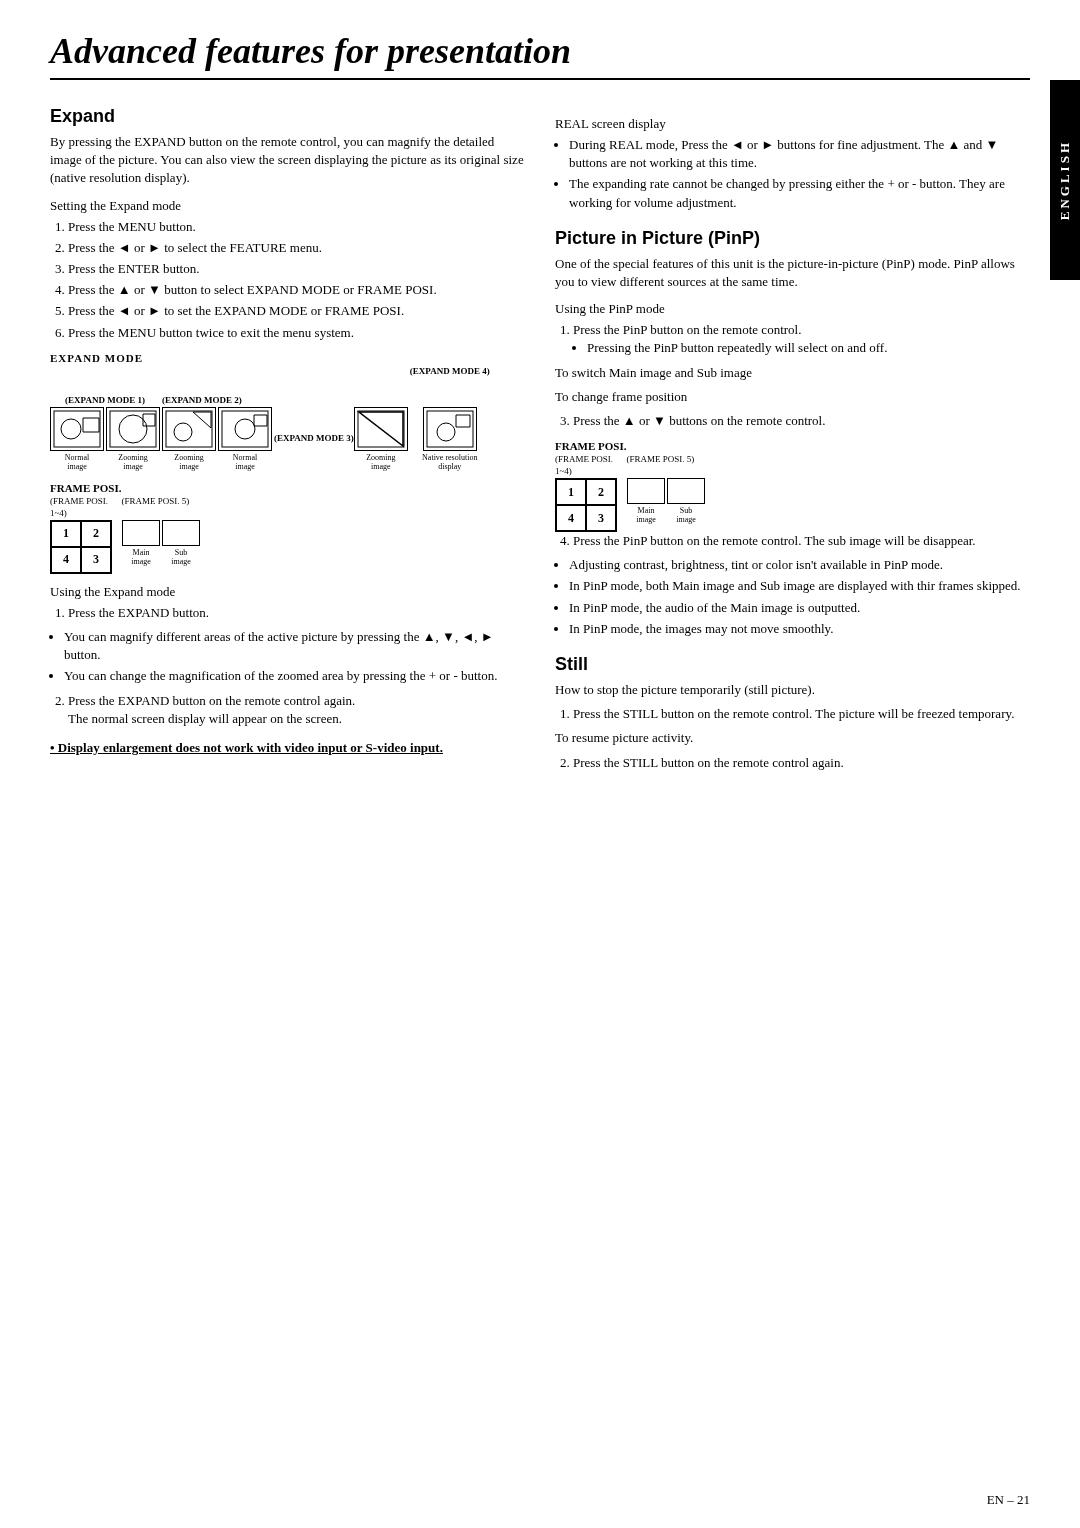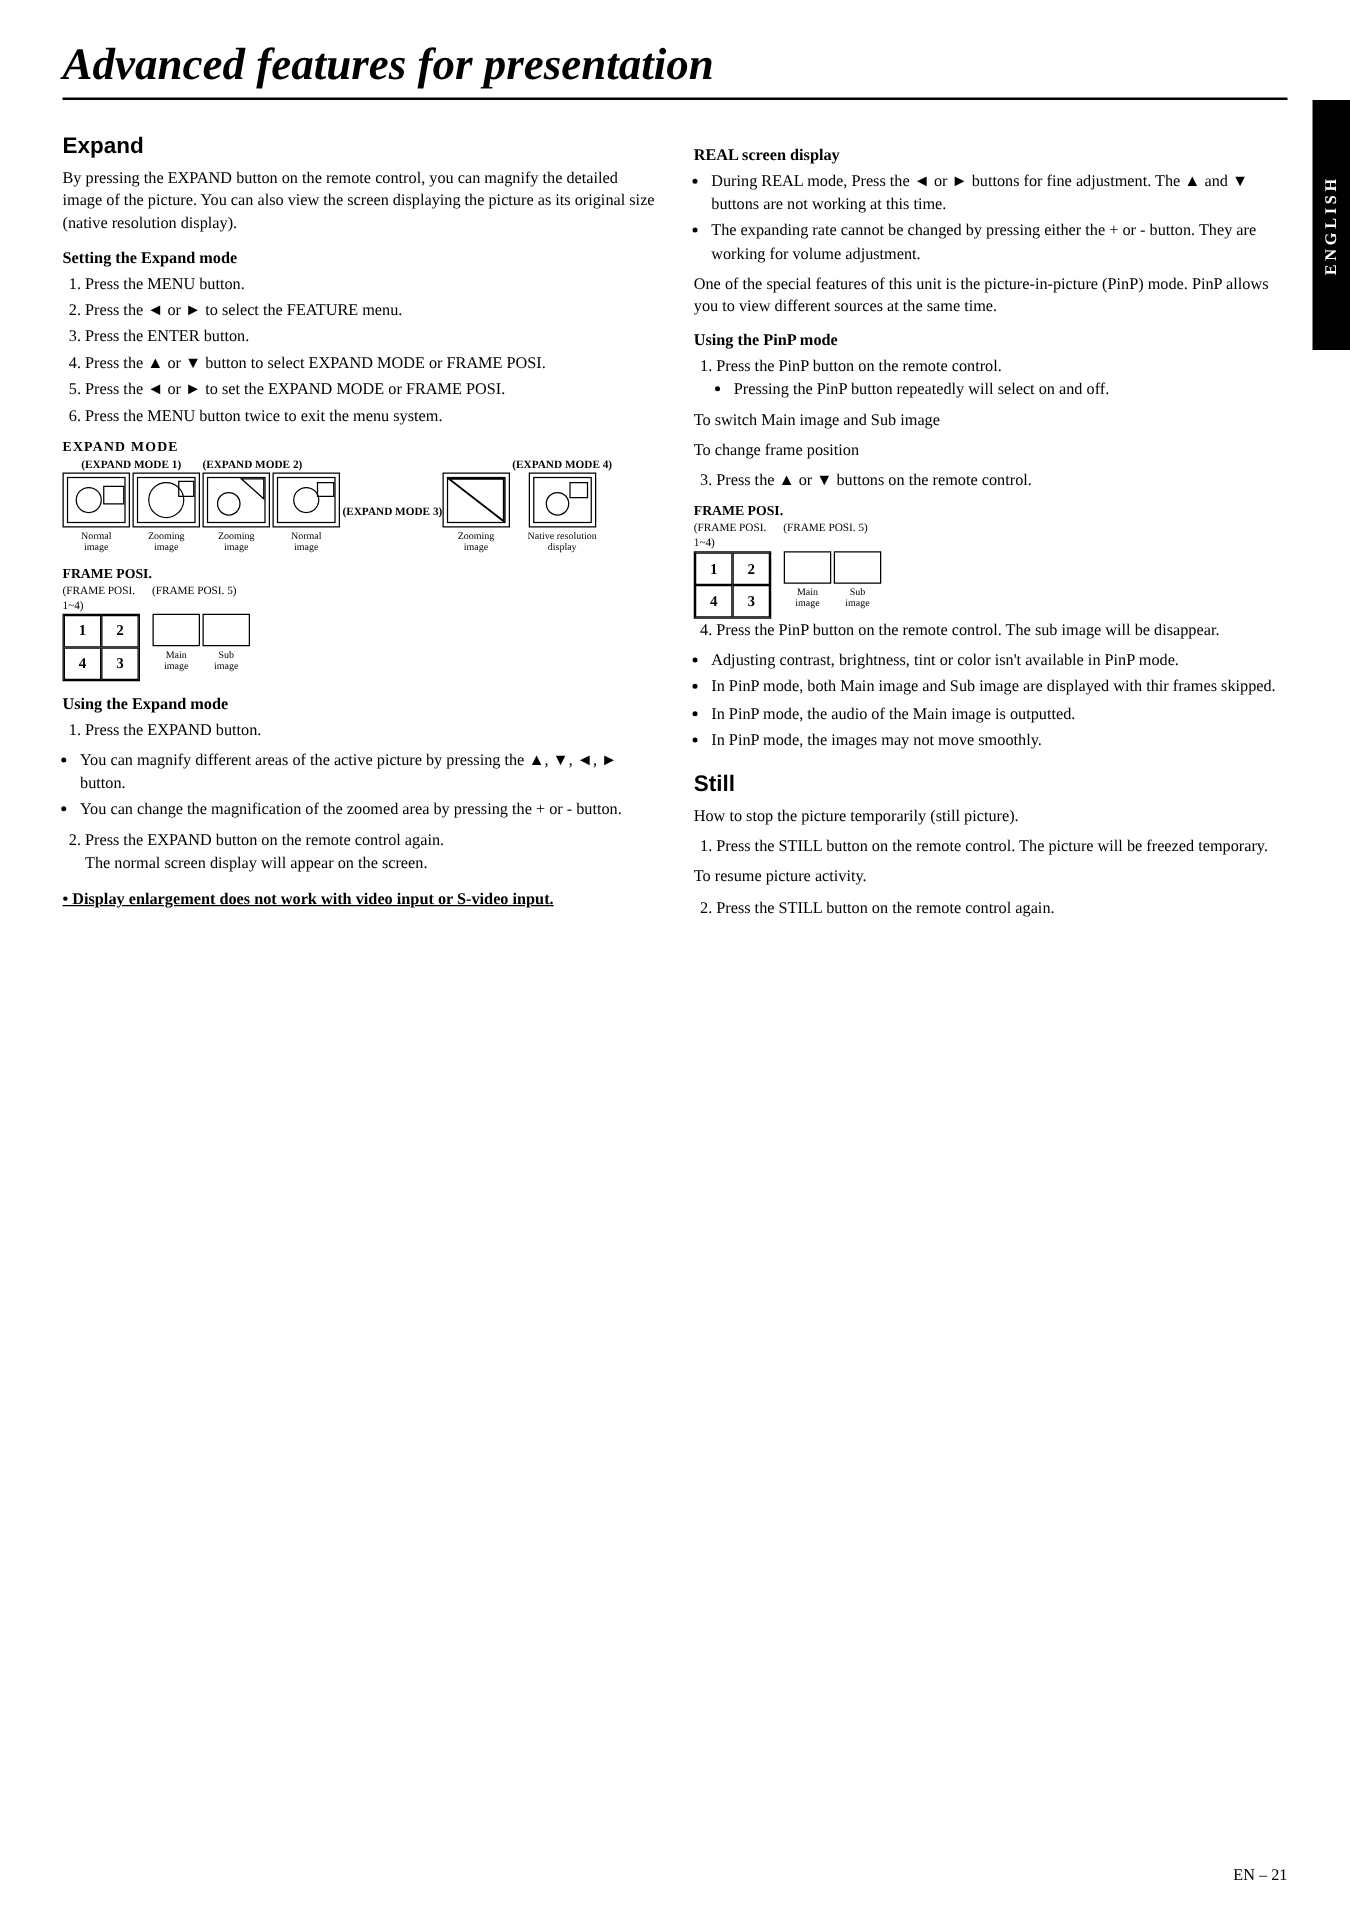--- a/index.html
+++ b/index.html
@@ -60,21 +60,21 @@
       transform: rotate(180deg);
     }
     h2.section-title {
       font-size: 18px;
       font-weight: bold;
       margin-bottom: 6px;
       font-family: Arial, sans-serif;
     }
     h3.subsection-title {
       font-size: 13px;
-      font-weight: bold;
+      font-weight: normal;
       margin-bottom: 4px;
       margin-top: 10px;
     }
     p { margin-bottom: 6px; line-height: 1.4; }
     ol { padding-left: 18px; margin-bottom: 6px; }
     ol li { margin-bottom: 3px; line-height: 1.4; }
     ul { padding-left: 14px; margin-bottom: 6px; }
     ul li { margin-bottom: 3px; line-height: 1.4; list-style-type: disc; }
     ul li.bullet-none { list-style-type: none; margin-left: -14px; }
 
@@ -287,21 +287,21 @@
                   <svg viewBox="0 0 48 38" xmlns="http://www.w3.org/2000/svg">
                     <rect x="1" y="1" width="46" height="36" fill="white" stroke="black" stroke-width="1"></rect>
                     <polygon points="2,2 46,2 46,36" fill="none" stroke="black" stroke-width="1.5"></polygon>
                   </svg>
                 </div>
                 <div class="em-img-label">Zooming<br>image</div>
               </div>
             </div>
           </div>
 
-          <div style="display:flex;flex-direction:column;align-items:center;">
+          <div style="display:flex;flex-direction:column;align-items:center;gap:29px;">
             <div style="font-size:9px;font-weight:bold;margin-bottom:2px;">(EXPAND MODE 4)</div>
             <div style="display:flex;gap:2px;">
               <div style="display:flex;flex-direction:column;align-items:center;">
                 <div class="em-img">
                   <svg viewBox="0 0 48 38" xmlns="http://www.w3.org/2000/svg">
                     <rect x="1" y="1" width="46" height="36" fill="white" stroke="black" stroke-width="1"></rect>
                     <circle cx="20" cy="22" r="9" fill="none" stroke="black" stroke-width="1"></circle>
                     <polygon points="30,5 44,5 44,17 30,17" fill="none" stroke="black" stroke-width="1"></polygon>
                   </svg>
                 </div>
@@ -361,20 +361,21 @@
     </div>
 
     <div class="col-right">
 
       <h3 class="subsection-title">REAL screen display</h3>
       <ul>
         <li>During REAL mode, Press the ◄ or ► buttons for fine adjustment. The ▲ and ▼ buttons are not working at this time.</li>
         <li>The expanding rate cannot be changed by pressing either the + or - button. They are working for volume adjustment.</li>
       </ul>
 
+      <h2 class="section-title" style="margin-top:16px;">Picture in Picture (PinP)</h2>
       <p>One of the special features of this unit is the picture-in-picture (PinP) mode. PinP allows you to view different sources at the same time.</p>
 
       <h3 class="subsection-title">Using the PinP mode</h3>
       <ol>
         <li>Press the PinP button on the remote control.
           <ul>
             <li>Pressing the PinP button repeatedly will select on and off.</li>
           </ul>
         </li>
       </ol>

